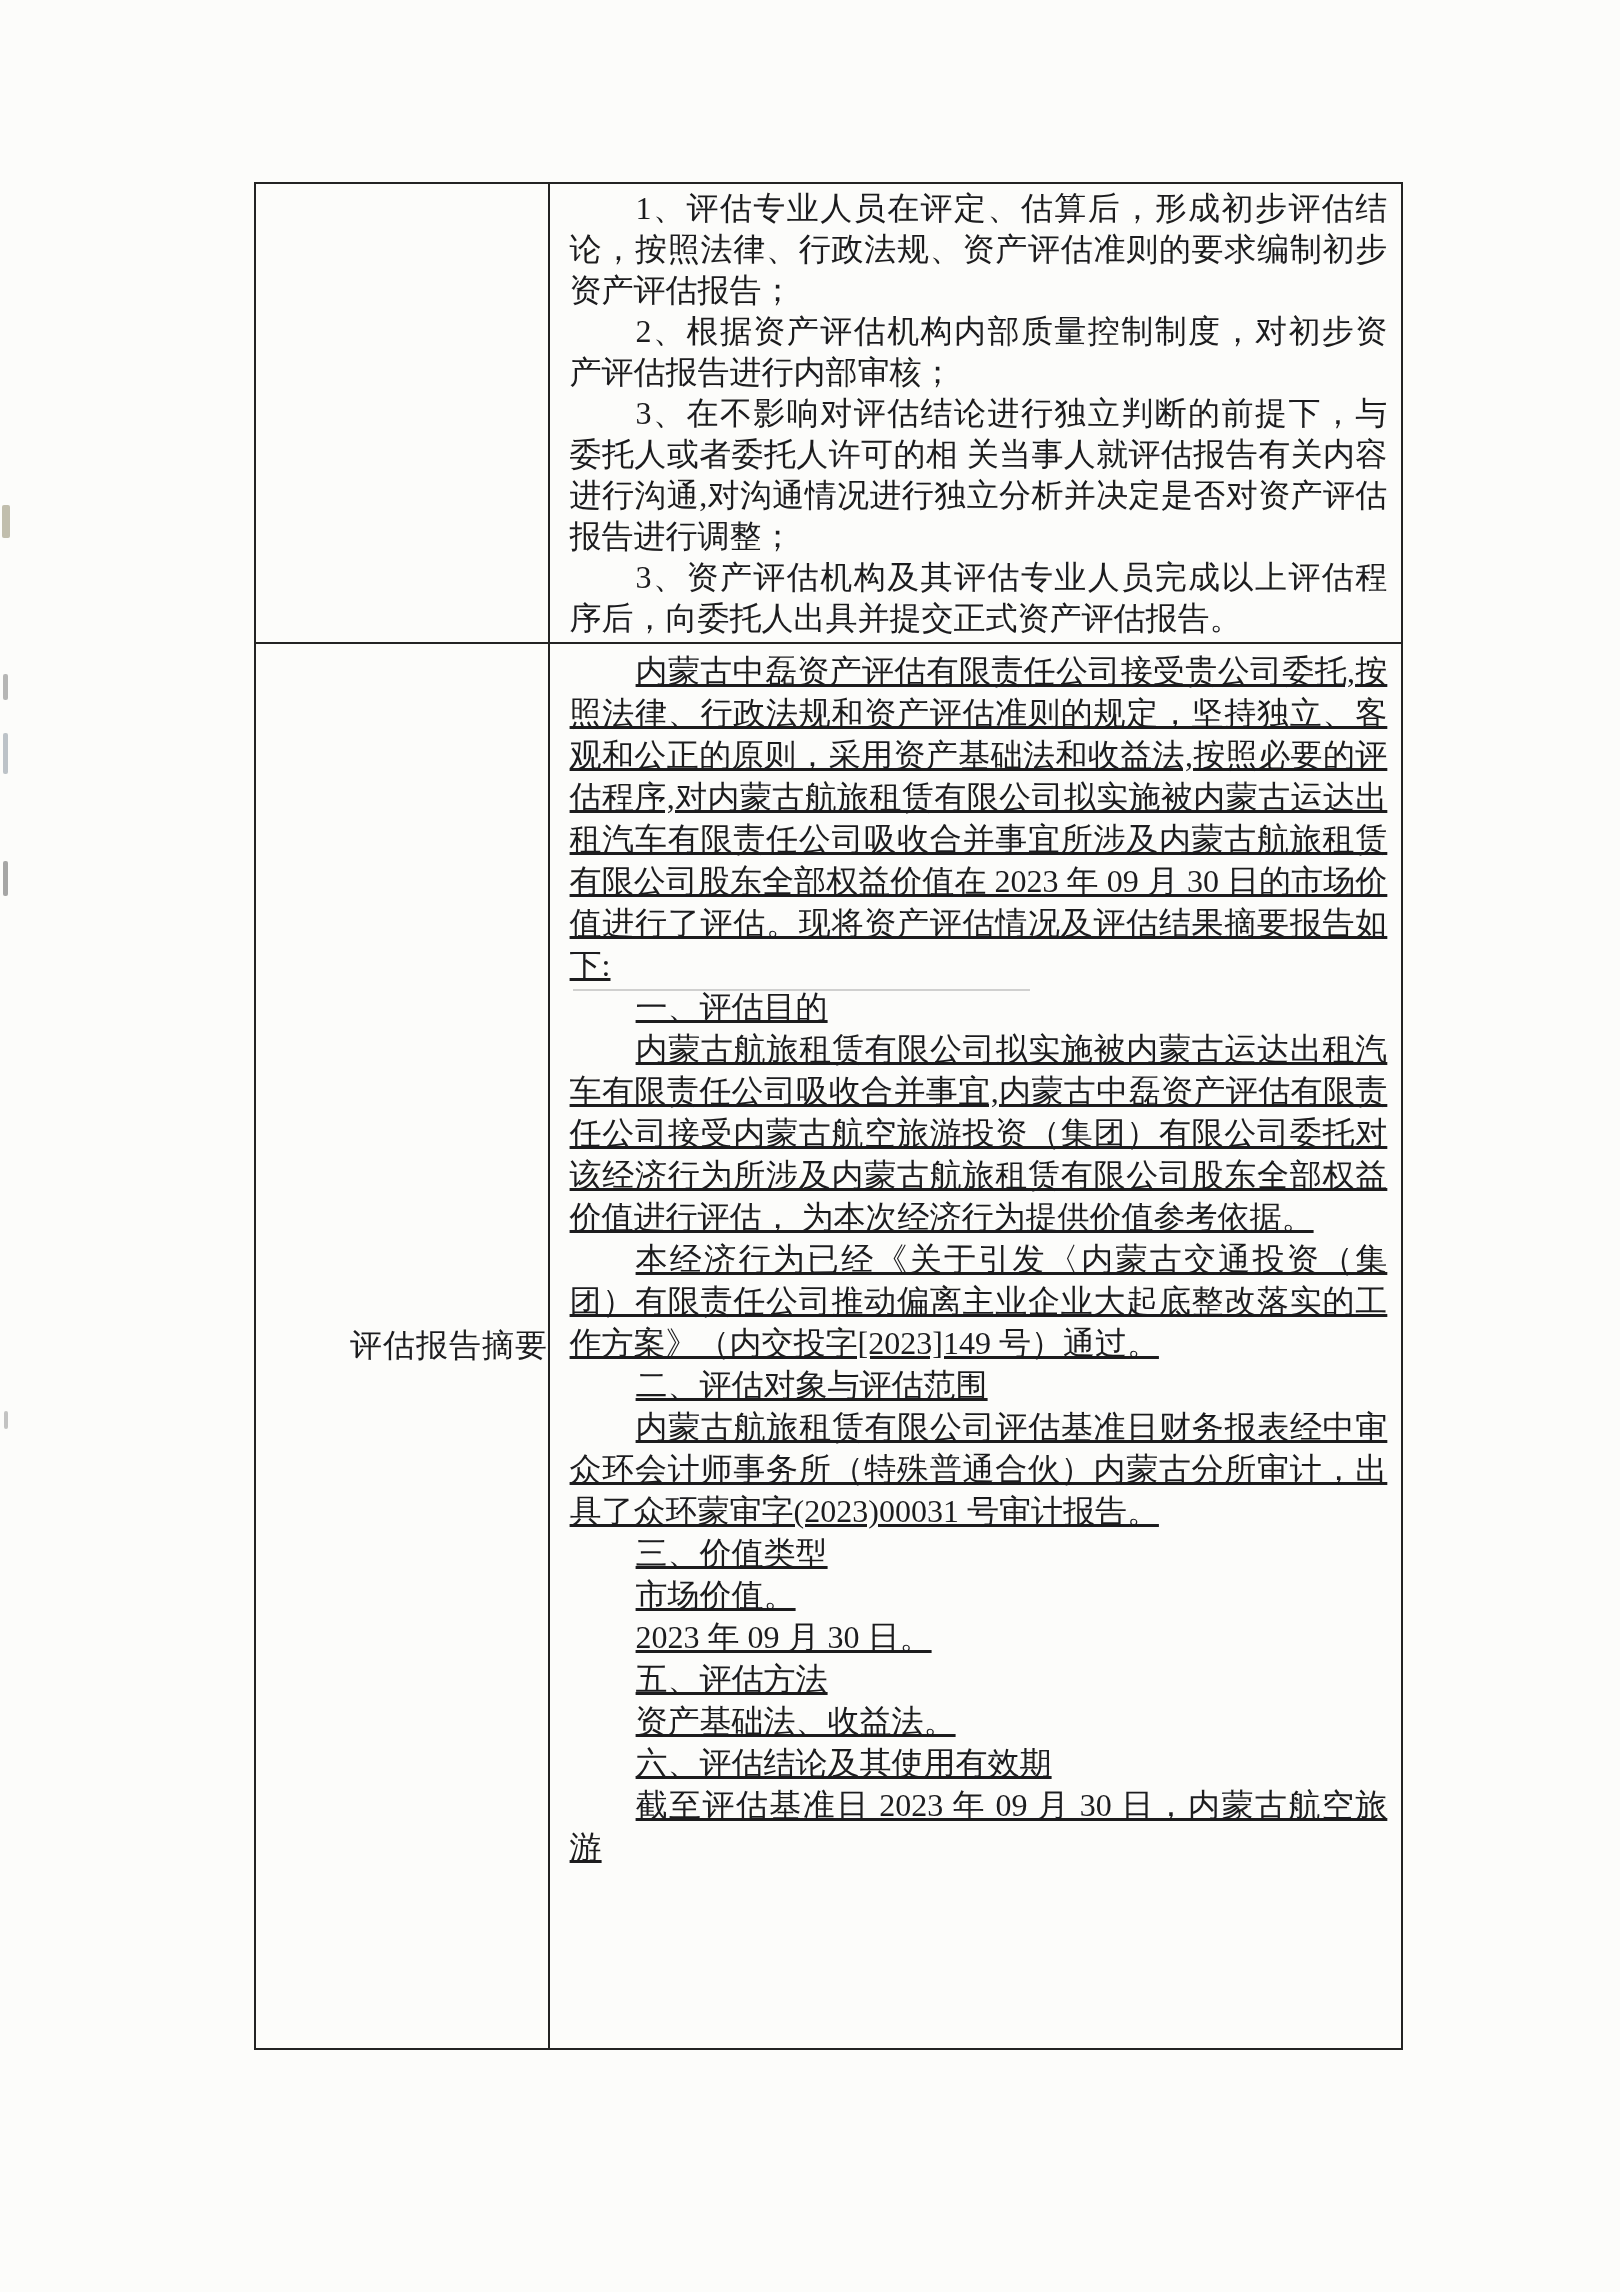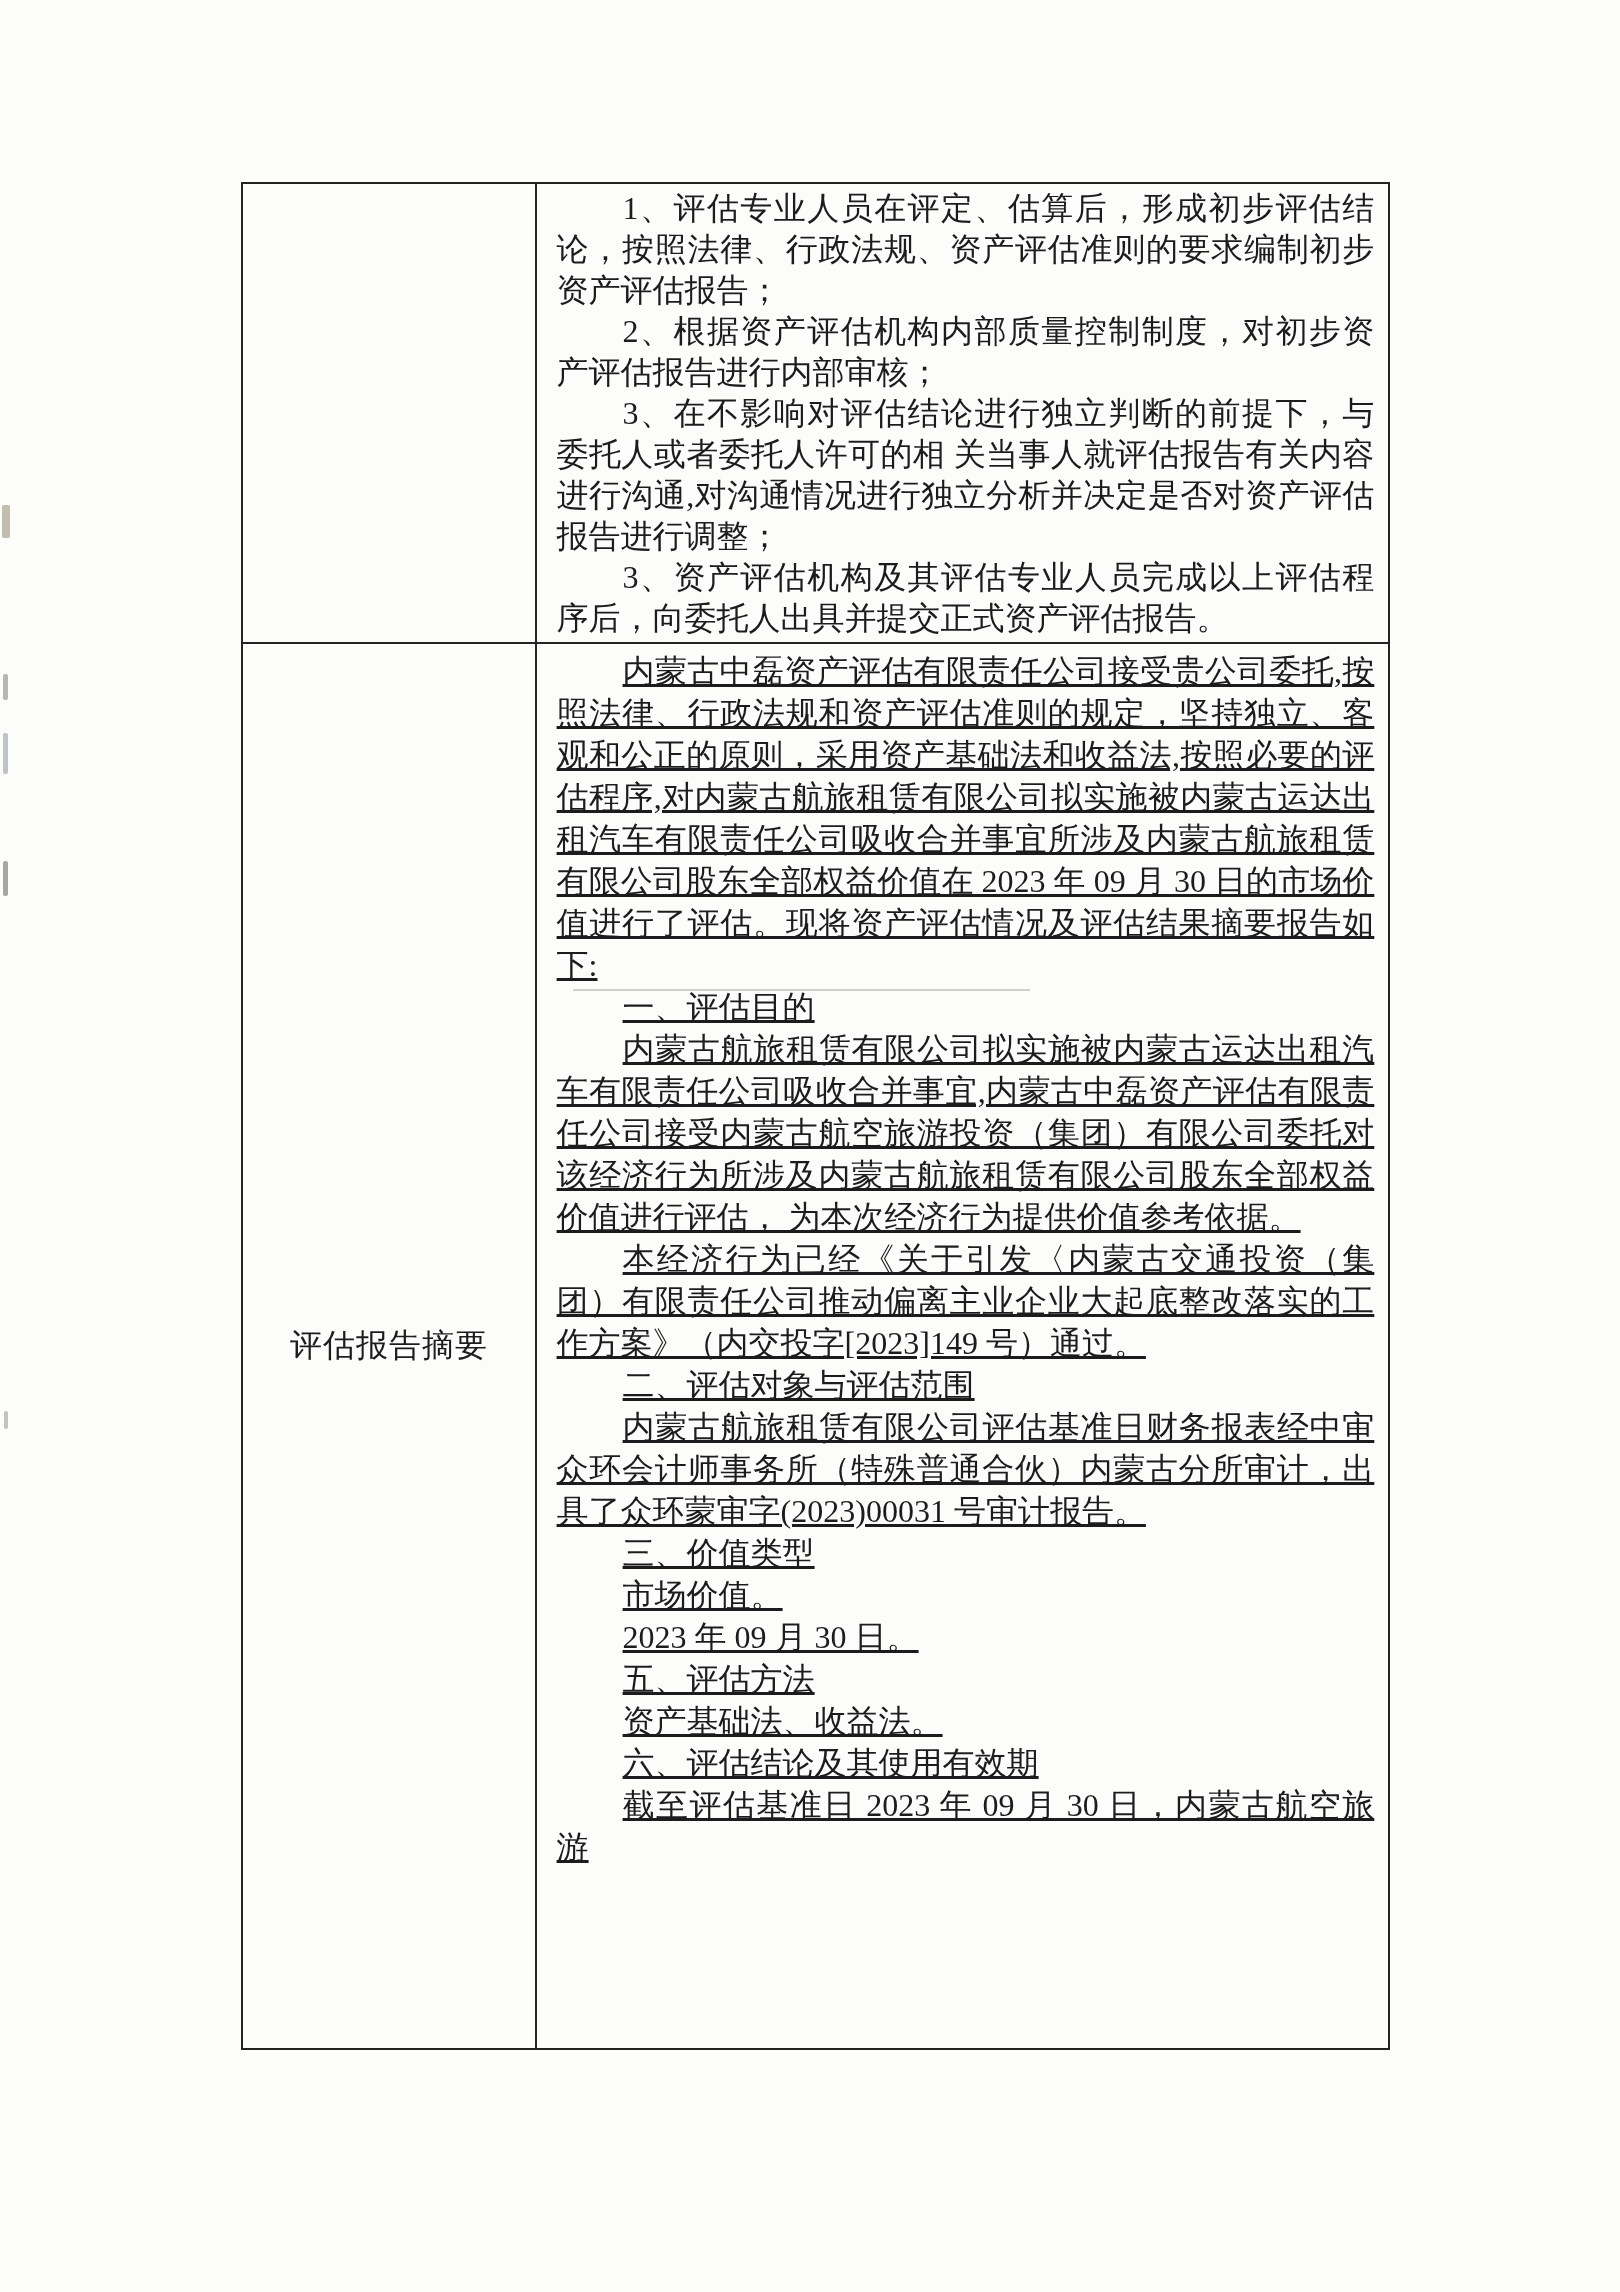--- a/index.html
+++ b/index.html
@@ -25,34 +25,34 @@
   .a3{left:2.9px;top:733px;width:4.9px;height:41px;background:#47596a;opacity:.35;}
   .a4{left:2.9px;top:861px;width:4.9px;height:35px;background:#303030;opacity:.42;}
   .a5{left:3.9px;top:1411px;width:3.9px;height:17.6px;background:#5a5a5a;opacity:.35;}
   .heading-underline{
     position:absolute;left:573px;top:989px;width:457px;height:2px;
     background:#b8b8b8;opacity:.65;
   }
 
   .doc-table{
     position:absolute;
-    left:241px;
+    left:254px;
     top:182px;
     width:1149px;
     height:1868px;
     border:2px solid var(--border);
     display:grid;
     grid-template-columns:294px 1fr;
     grid-template-rows:460px 1fr;
   }
   .cell{overflow:hidden;}
   .c-label{border-right:2px solid var(--border);}
   .r1{border-bottom:2.9px solid var(--border);}
   .c-label.r2{
-    display:flex;align-items:center;justify-content:center;
+    display:flex;align-items:center;justify-content:flex-end;
   }
   .row-label{
     font-size:32px;
     letter-spacing:1px;
     white-space:nowrap;
   }
   .c-content{padding:3.9px 13.7px 0 19.6px;}
   .c-content.r2{padding-top:5.9px;text-decoration:underline;}
   .para{
     margin:0;

